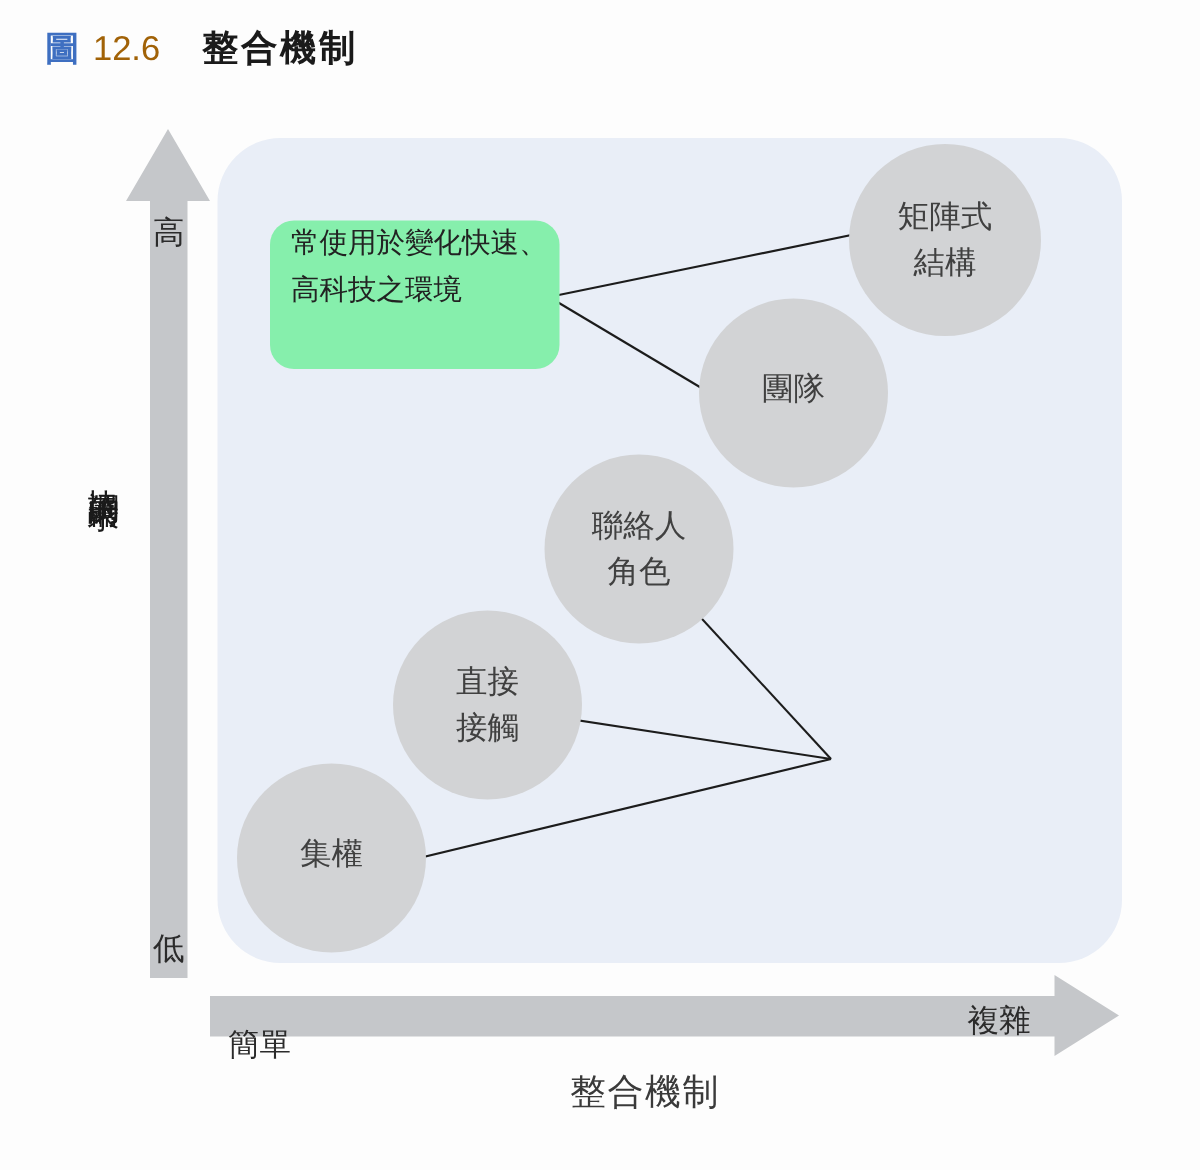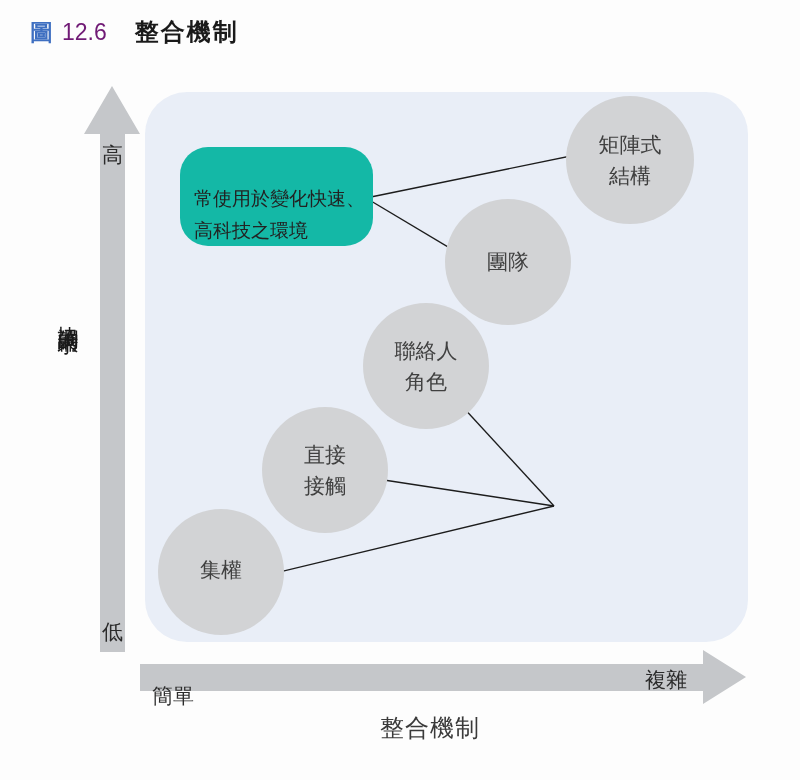--- a/index.html
+++ b/index.html
@@ -3,43 +3,43 @@
 <meta charset="utf-8">
 <style>
   * { margin:0; padding:0; box-sizing:border-box; }
   html,body { background:#ffffff; }
   body { font-family:"Liberation Sans","DejaVu Sans",sans-serif; }
   .page { position:relative; width:800px; height:780px; background:#fdfdfd; overflow:hidden; }
 
   
   .header { position:absolute; left:30px; top:16px; display:flex; align-items:baseline; }
   .fig-label  { color:#3e6fc1; font-size:23px; font-weight:700; }
-  .fig-number { color:#701a75; font-size:23px; margin-left:9px; }
+  .fig-number { color:#a16207; font-size:23px; margin-left:9px; }
   .fig-title  { color:#1a1a1a; font-size:24px; font-weight:700; margin-left:28px; letter-spacing:2px; }
 
   
   .plot { position:absolute; left:145px; top:92px; width:603px; height:550px;
           background:#e9eef7; border-radius:42px; }
 
   svg.shapes { position:absolute; left:0; top:0; }
 
   
   .node { position:absolute; background:#d2d3d5; border-radius:50%;
           display:flex; align-items:center; justify-content:center;
           text-align:center; color:#404040; font-size:21px; line-height:1.5;
           white-space:pre-line; }
   .node-centralization   { left:158px; top:509px; width:126px; height:126px;font-family:Liberation Mono, monospace; }
   .node-direct-contact   { left:262px; top:407px; width:126px; height:126px; }
   .node-liaison-role     { left:363px; top:303px; width:126px; height:126px;align-items:center; }
-  .node-teams            { left:445px; top:199px; width:126px; height:126px; }
+  .node-teams            { left:466px; top:199px; width:126px; height:126px;font-family:Liberation Mono, monospace; }
   .node-matrix-structure { left:566px; top:96px;  width:128px; height:128px; }
 
   
-  .annotation { position:absolute; background:#14b8a6; border-radius:28px;
-                display:flex; align-items:flex-end; color:#222222;
+  .annotation { position:absolute; background:#86efac; border-radius:16px;
+                display:flex; align-items:flex-start; color:#222222;
                 font-size:19px; line-height:1.65; white-space:pre-line;
                 padding-left:14px; }
   .annotation-high-tech { left:180px; top:147px; width:193px; height:99px; }
   .annotation-low-tech  { left:547px; top:458px; width:195px; height:100px; }
 
   
   .axis-text { position:absolute; color:#2b2b2b; font-size:21px; }
   .high-label { left:99px; top:141px; width:27px; text-align:center; }
   .low-label  { left:99px; top:618px; width:27px; text-align:center; }
   .y-axis-label { left:54px; top:309px; writing-mode:vertical-rl; text-orientation:upright;

